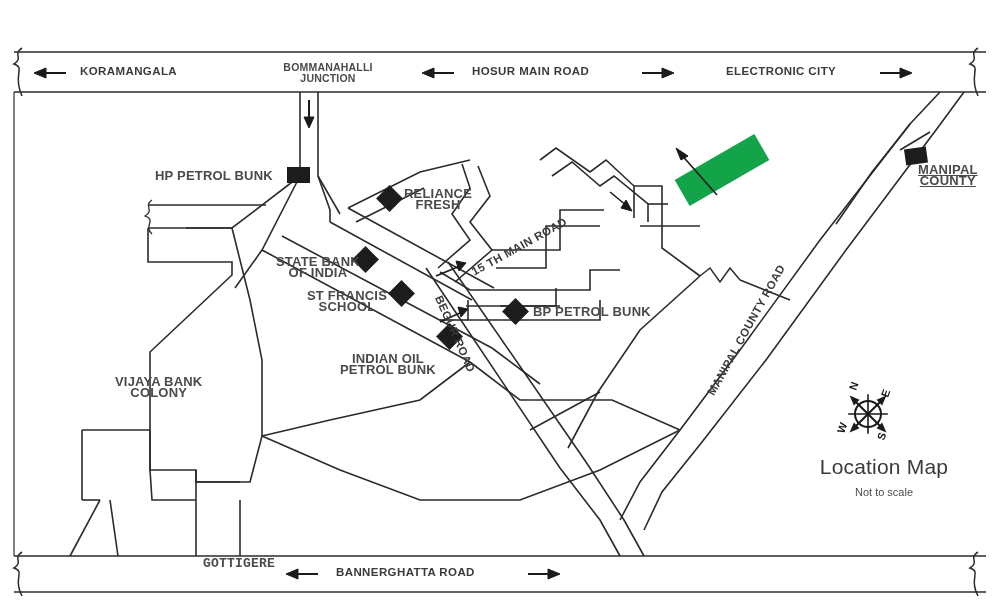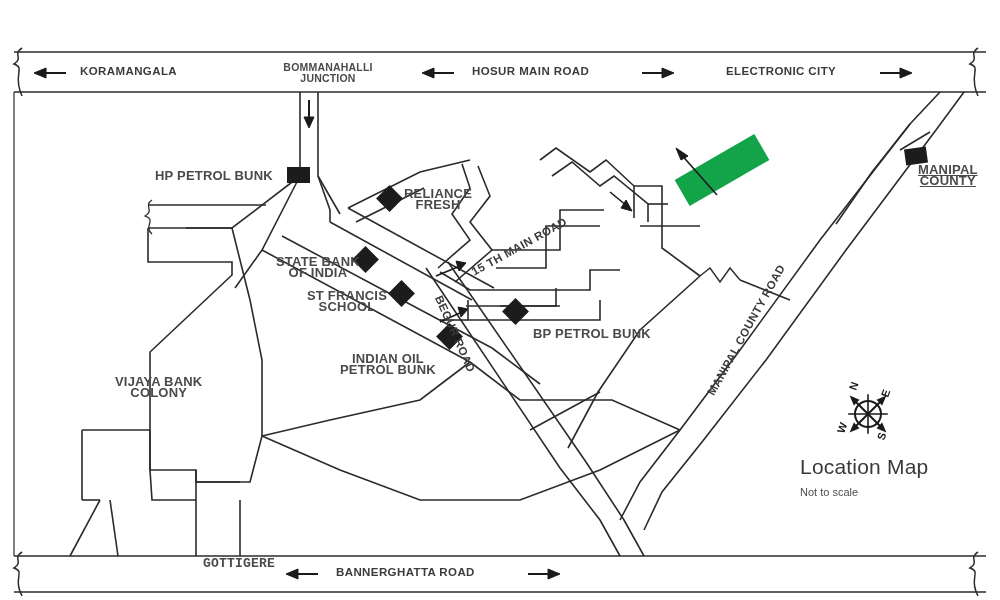--- a/index.html
+++ b/index.html
@@ -42,21 +42,21 @@
     font-family:"Liberation Sans", sans-serif;
     color:#4a4a4a;font-weight:bold;
     white-space:pre;line-height:11px;
     letter-spacing:.2px;
   }
   .lbl.road{font-size:11.5px;color:#3b3b3b;letter-spacing:.4px;}
   .lbl.place{font-size:13px;text-align:center;}
   .lbl.rot{transform-origin:left top;}
 
   .locmap{
-    position:absolute;left:800px;top:455px;width:168px;
+    position:absolute;left:800px;top:455px;width:168px;text-align:center;
   }
   .locmap .lm1{
     font-family:"Liberation Sans",sans-serif;
     font-size:21px;color:#3a3a3a;font-weight:400;letter-spacing:.2px;
   }
   .locmap .lm2{
     font-family:"Liberation Sans",sans-serif;
     font-size:11px;color:#4d4d4d;margin-top:7px;
   }
   .compass{position:absolute;left:832px;top:378px;width:72px;height:72px;}
@@ -261,21 +261,21 @@
 
   <div class="lbl place" style="left:276px;top:256px;">STATE BANK
 OF INDIA</div>
 
   <div class="lbl place" style="left:307px;top:290px;">ST FRANCIS
 SCHOOL</div>
 
   <div class="lbl place" style="left:340px;top:328px;margin-top:25px;">INDIAN OIL
 PETROL BUNK</div>
 
-  <div class="lbl place" style="left:533px;top:328px;">BP PETROL BUNK</div>
+  <div class="lbl place" style="left:533px;top:306px;">BP PETROL BUNK</div>
 
   <div class="lbl place" style="left:918px;top:164px;text-decoration:underline;">MANIPAL
 COUNTY</div>
 
   <div class="lbl place" style="left:115px;top:376px;">VIJAYA BANK
 COLONY</div>
 
   <div class="lbl place" style="left:203px;top:558px;font-family:Liberation Mono, monospace;">GOTTIGERE</div>
 
   <svg class="compass" viewBox="0 0 72 72">

